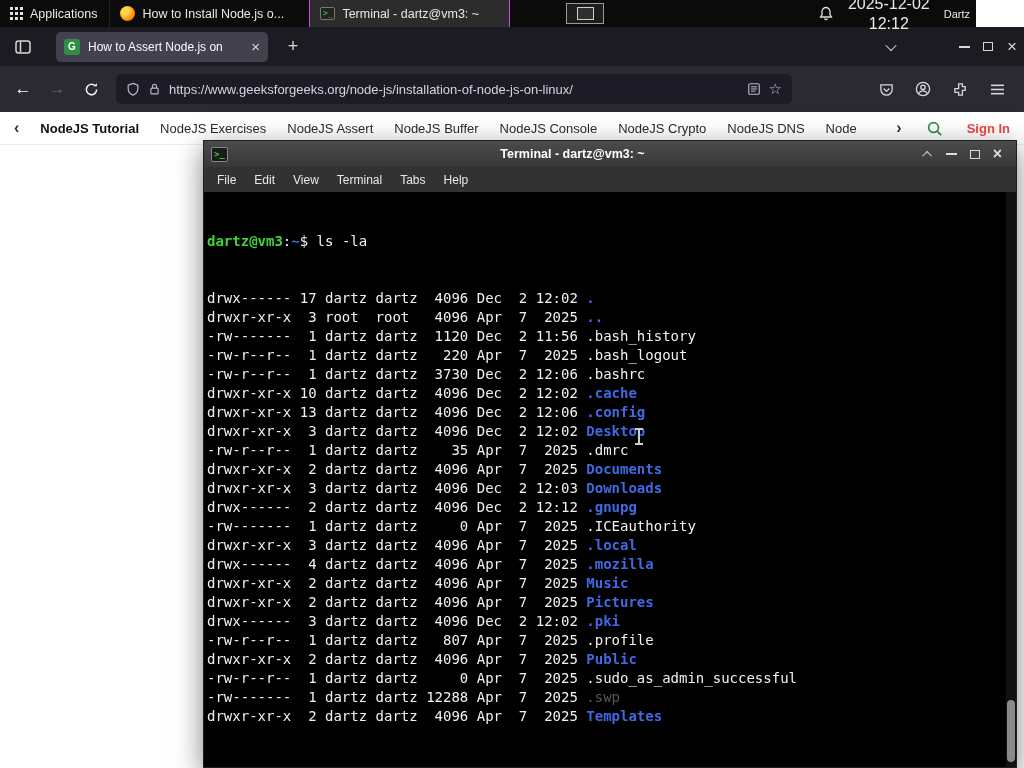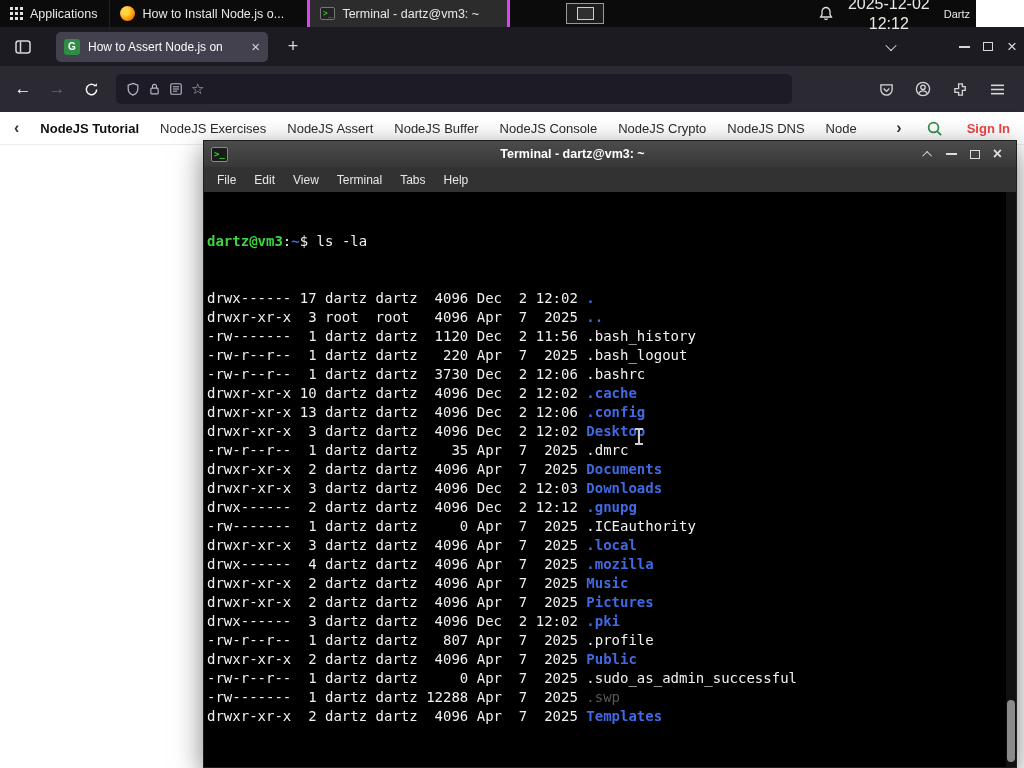--- a/index.html
+++ b/index.html
@@ -3,21 +3,21 @@
 <meta charset="utf-8">
 <style>
   * { margin:0; padding:0; box-sizing:border-box; }
   html,body { width:1024px; height:768px; }
   body { position:relative; overflow:hidden; background:#fff; font-family:"Liberation Sans", sans-serif; }
 
   
   .panel { position:absolute; top:0; left:0; width:976px; height:27px; background:#0b0b0b;
            display:flex; align-items:center; color:#e8e8e8; font-size:12.5px; z-index:30; }
   .apps { display:flex; align-items:center; gap:7px; padding:0 12px 0 10px; height:100%; border-right:1px solid #242424; }
-  .taskbtn { display:flex; align-items:center; gap:7px; width:200px; height:100%; padding:0 10px; border-right:3px solid #d946ef; overflow:hidden; }
+  .taskbtn { display:flex; align-items:center; gap:7px; width:200px; height:100%; padding:0 10px; border-right:1px solid #d946ef; overflow:hidden; }
   .taskbtn .label { white-space:nowrap; overflow:hidden; }
   .taskbtn.active { background:#2c2c2c; }
   .ff-ball { width:15px; height:15px; border-radius:50%; flex:0 0 auto;
              background:radial-gradient(circle at 35% 35%, #ffd54a 0 25%, #ff9500 60%, #e24b12 100%); }
   .blue-ball { width:14px; height:14px; border-radius:50%; flex:0 0 auto;
                background:radial-gradient(circle at 35% 35%, #64b5ff, #1d6fd0); }
   .mini-term { width:15px; height:13px; background:#222; border:1px solid #777; border-radius:2px;
                color:#3cd63c; font-size:8px; line-height:11px; text-align:center; flex:0 0 auto; font-family:"DejaVu Sans Mono",monospace; }
   .pager { margin-left:56px; width:38px; height:21px; border:1px solid #9a9a9a; background:#1d1d1d;
            display:flex; align-items:center; justify-content:center; }
@@ -148,20 +148,21 @@
         <svg width="14" height="15" viewBox="0 0 16 16">
             <path d="M8 1l5.5 2v4.2c0 3.6-2.4 6.2-5.5 7.3C4.9 13.4 2.5 10.8 2.5 7.2V3z" fill="none" stroke="#b9b7c3" stroke-width="1.4"></path>
           </svg>
       </span>
       <span>
         <svg width="13" height="14" viewBox="0 0 16 16">
             <rect x="3.5" y="7" width="9" height="7" rx="1.2" fill="none" stroke="#b9b7c3" stroke-width="1.4"></rect>
             <path d="M5.5 7V4.8a2.5 2.5 0 0 1 5 0V7" fill="none" stroke="#b9b7c3" stroke-width="1.4"></path>
           </svg>
       </span>
+      <span class="url-text">https://www.geeksforgeeks.org/node-js/installation-of-node-js-on-linux/</span>
       <span>
         <svg width="14" height="14" viewBox="0 0 16 16">
             <rect x="2" y="2" width="12" height="12" rx="1.5" fill="none" stroke="#b9b7c3" stroke-width="1.3"></rect>
             <line x1="4.5" y1="5.5" x2="11.5" y2="5.5" stroke="#b9b7c3" stroke-width="1.2"></line>
             <line x1="4.5" y1="8" x2="11.5" y2="8" stroke="#b9b7c3" stroke-width="1.2"></line>
             <line x1="4.5" y1="10.5" x2="9.5" y2="10.5" stroke="#b9b7c3" stroke-width="1.2"></line>
           </svg>
       </span>
       <span class="star">☆</span>
     </div>

